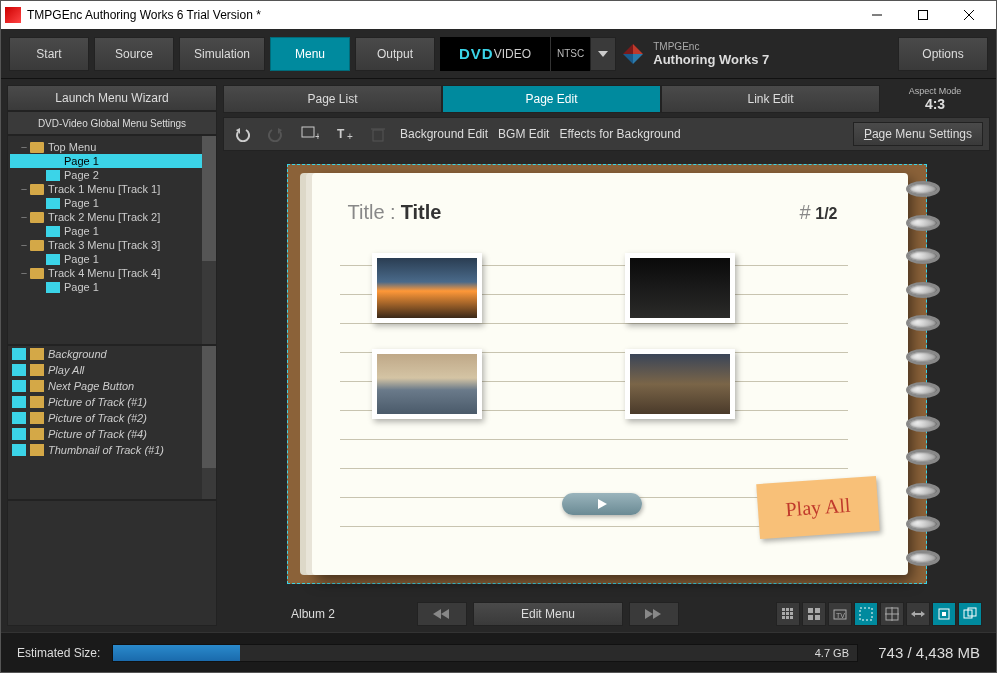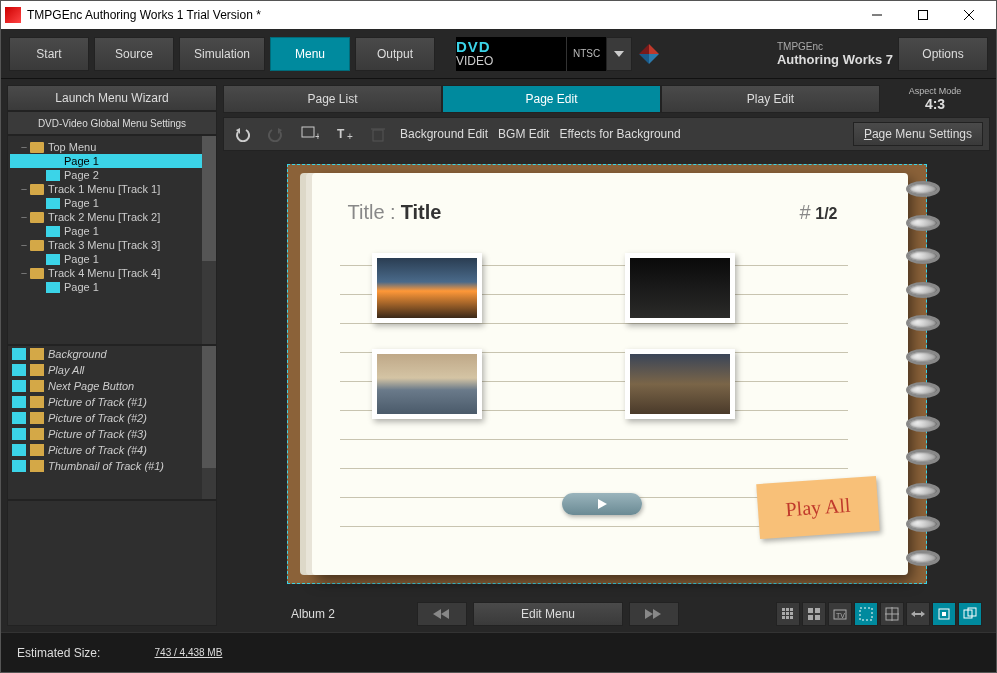--- a/index.html
+++ b/index.html
@@ -9,27 +9,27 @@
 
 .titlebar { height: 28px; background: #fff; display: flex; align-items: center; padding: 0 4px; color: #000; }
 .titlebar .app-icon { width: 16px; height: 16px; background: linear-gradient(135deg,#c00,#f44); margin-right: 6px; }
 .titlebar .title { flex: 1; font-size: 12px; }
 .titlebar .winbtn { width: 46px; height: 28px; display: flex; align-items: center; justify-content: center; cursor: pointer; }
 
 
 .topnav { height: 50px; background: #272727; display: flex; align-items: center; padding: 6px 8px; gap: 5px; border-bottom: 1px solid #111; }
 .navbtn { height: 34px; padding: 0 14px; background: linear-gradient(#4a4a4a,#3a3a3a); border: 1px solid #222; color: #ddd; display: flex; align-items: center; justify-content: center; cursor: pointer; font-size: 12px; min-width: 80px; }
 .navbtn.active { background: #008a9e; border-color: #006b7a; color: #fff; }
-.dvd-block { width: 110px; height: 34px; background: #000; display: flex; justify-content: center; flex-direction: column; margin-left: 16px; }
+.dvd-block { width: 110px; height: 34px; background: #000; display: flex; align-items: center; justify-content: center; flex-direction: row; margin-left: 0; }
 .dvd-block .dvd { color: #3bd4e8; font-weight: bold; font-size: 15px; letter-spacing: 1px; line-height: 1; }
 .dvd-block .sub { color: #ccc; font-size: 12px; }
 .dvd-wrap { display: flex; align-items: center; }
 .ntsc-box { background:#000; height:34px; display:flex; align-items:center; padding:0 6px; color:#bbb; font-size:10px; border-left:1px solid #333;}
 .dropbtn { width: 26px; height: 34px; background: #3a3a3a; border: 1px solid #222; display:flex; align-items:center; justify-content:center; color:#ccc; cursor:pointer; }
-.brand { flex: 1; display: flex; align-items: center; justify-content: space-between; gap: 8px; }
+.brand { flex: 1; display: flex; align-items: center; justify-content: flex-start; gap: 8px; }
 .brand-logo { width: 24px; height: 24px; }
 .brand-text .line1 { font-size: 10px; color: #aaa; }
 .brand-text .line2 { font-size: 13px; color: #ddd; font-weight: bold; }
 
 
 .mainarea { flex: 1; display: flex; background: #272727; }
 .leftcol { width: 222px; display: flex; flex-direction: column; padding: 6px; }
 .wizardbtn { height: 26px; background: linear-gradient(#4a4a4a,#3a3a3a); border:1px solid #222; color:#ddd; display:flex; align-items:center; justify-content:center; cursor:pointer; font-size:12px; }
 .globalbtn { height: 24px; background: #3a3a3a; border:1px solid #222; color:#ddd; display:flex; align-items:center; justify-content:center; cursor:pointer; font-size:10px; }
 
@@ -98,32 +98,32 @@
 .viewbtns { display:flex; gap:2px; margin-left:auto; }
 .vbtn { width:24px; height:24px; background:#3a3a3a; border:1px solid #222; display:flex; align-items:center; justify-content:center; cursor:pointer; color:#aaa; font-size:12px; }
 .vbtn.active { background:#008a9e; color:#fff; }
 
 
 .statusbar { height:40px; background:#1a1a1a; border-top:1px solid #333; display:flex; align-items:center; padding:0 16px; gap:12px; }
 .sizelbl { font-size:12px; color:#ddd; }
 .progwrap { flex:1; height:18px; background:#2a2a2a; border:1px solid #111; position:relative; }
 .progfill { height:100%; background:linear-gradient(#2a8acc,#1a6aac); width:17%; }
 .sizetxt { position:absolute; right:8px; top:0; bottom:0; display:flex; align-items:center; font-size:11px; color:#ddd; }
-.totaltxt { font-size:10px; color:#ddd; width:110px; text-align:right;text-decoration:underline; }
+.totaltxt { font-size:15px; color:#ddd; width:110px; text-align:right; }
 
 svg { display:block; }
 </style>
 </head>
 <body>
 
 <div class="window">
 
   <div class="titlebar">
     <div class="app-icon"></div>
-    <div class="title">TMPGEnc Authoring Works 1 Trial Version *</div>
+    <div class="title">TMPGEnc Authoring Works 6 Trial Version *</div>
     <div class="winbtn">
       <svg width="10" height="10">
           <line x1="0" y1="5" x2="10" y2="5" stroke="#000"></line>
         </svg>
     </div>
     <div class="winbtn">
       <svg width="10" height="10">
           <rect x="0.5" y="0.5" width="9" height="9" fill="none" stroke="#000"></rect>
         </svg>
     </div>
@@ -260,46 +260,41 @@
               <span>Picture of Track (#1)</span>
             </div>
             <div class="elem-item">
               <span class="eic e1"></span>
               <span class="eic e2"></span>
               <span>Picture of Track (#2)</span>
             </div>
             <div class="elem-item">
               <span class="eic e1"></span>
               <span class="eic e2"></span>
-              <span>Picture of Track (#3)</span>
-            </div>
-            <div class="elem-item">
-              <span class="eic e1"></span>
-              <span class="eic e2"></span>
               <span>Picture of Track (#4)</span>
             </div>
             <div class="elem-item">
               <span class="eic e1"></span>
               <span class="eic e2"></span>
               <span>Thumbnail of Track (#1)</span>
             </div>
           </div>
         <div class="elem-scroll">
             <div class="elem-scroll-thumb"></div>
           </div>
       </div>
 
       <div class="emptybox"></div>
     </div>
 
     <div class="rightcol">
       <div class="tabrow">
         <div class="tabbtn">Page List</div>
         <div class="tabbtn active">Page Edit</div>
-        <div class="tabbtn">Play Edit</div>
+        <div class="tabbtn">Link Edit</div>
         <div class="aspect">
           <span class="al">Aspect Mode</span>
           <span class="av">4:3</span>
         </div>
       </div>
 
       <div class="toolrow">
         <div class="tbtn">
           <svg width="16" height="16">
               <path d="M12 4 A6 6 0 1 1 4 6" fill="none" stroke="#ccc" stroke-width="2"></path>
@@ -463,16 +458,20 @@
                 <rect x="5" y="1" width="8" height="8" fill="none" stroke="#fff"></rect>
               </svg>
             </div>
         </div>
       </div>
     </div>
   </div>
 
   <div class="statusbar">
     <span class="sizelbl">Estimated Size:</span>
+    <div class="progwrap">
+      <div class="progfill"></div>
+      <div class="sizetxt">4.7 GB</div>
+    </div>
     <span class="totaltxt">743 / 4,438 MB</span>
   </div>
 
 </div>
 
 </body></html>

